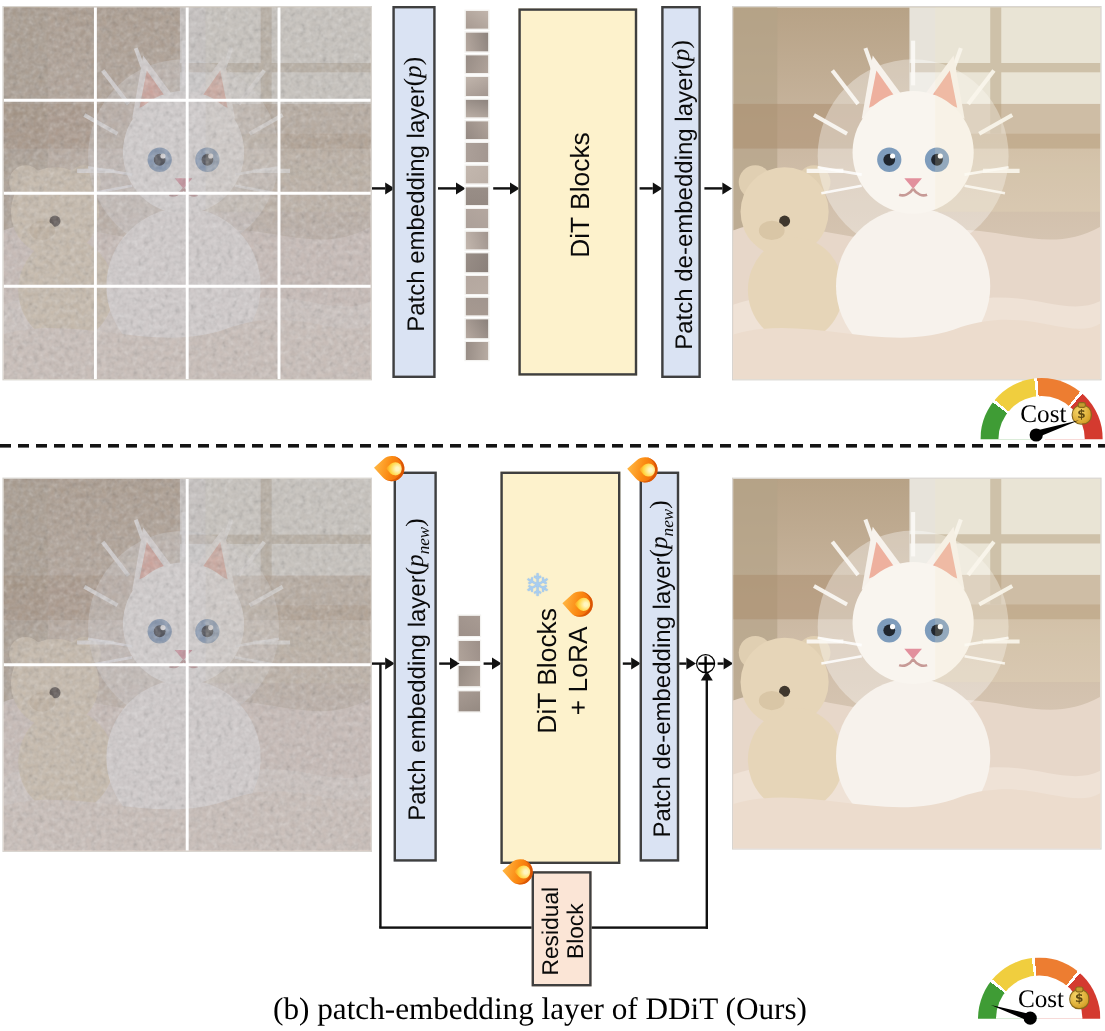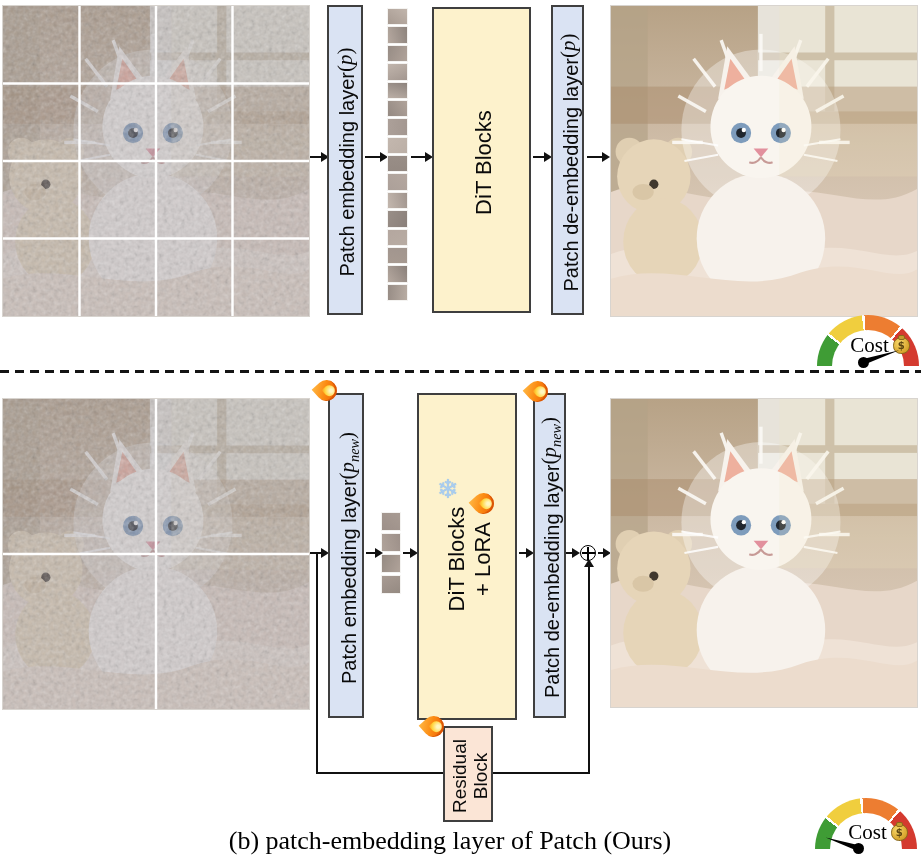--- a/index.html
+++ b/index.html
@@ -313,21 +313,21 @@
   <div class="flame" style="left:524px;top:378px">
       <div class="fb"></div>
       <div class="fc"></div>
     </div>
   <div class="flame" style="left:420px;top:713px">
       <div class="fb"></div>
       <div class="fc"></div>
     </div>
 
   <div class="caption" style="left:0;top:826px;width:900px">
-    <span>(b) patch-embedding layer of Patch (Ours)</span>
+    <span>(b) patch-embedding layer of DDiT (Ours)</span>
   </div>
 
   <div class="gauge" style="left:815px;top:798px;width:102px;height:58px">
     <div class="arcwrap">
         <div class="arc"></div>
         <div class="hole"></div>
       </div>
     <div class="glabel" style="top:22px"><span>Cost</span><span class="bag"><span class="cur">$</span></span></div>
     <div class="needle" style="left:43px;top:46.5px;border-left-width:34px;transform:rotate(-162deg)"></div>
     <div class="pivot" style="left:37.5px;top:44.5px"></div>

